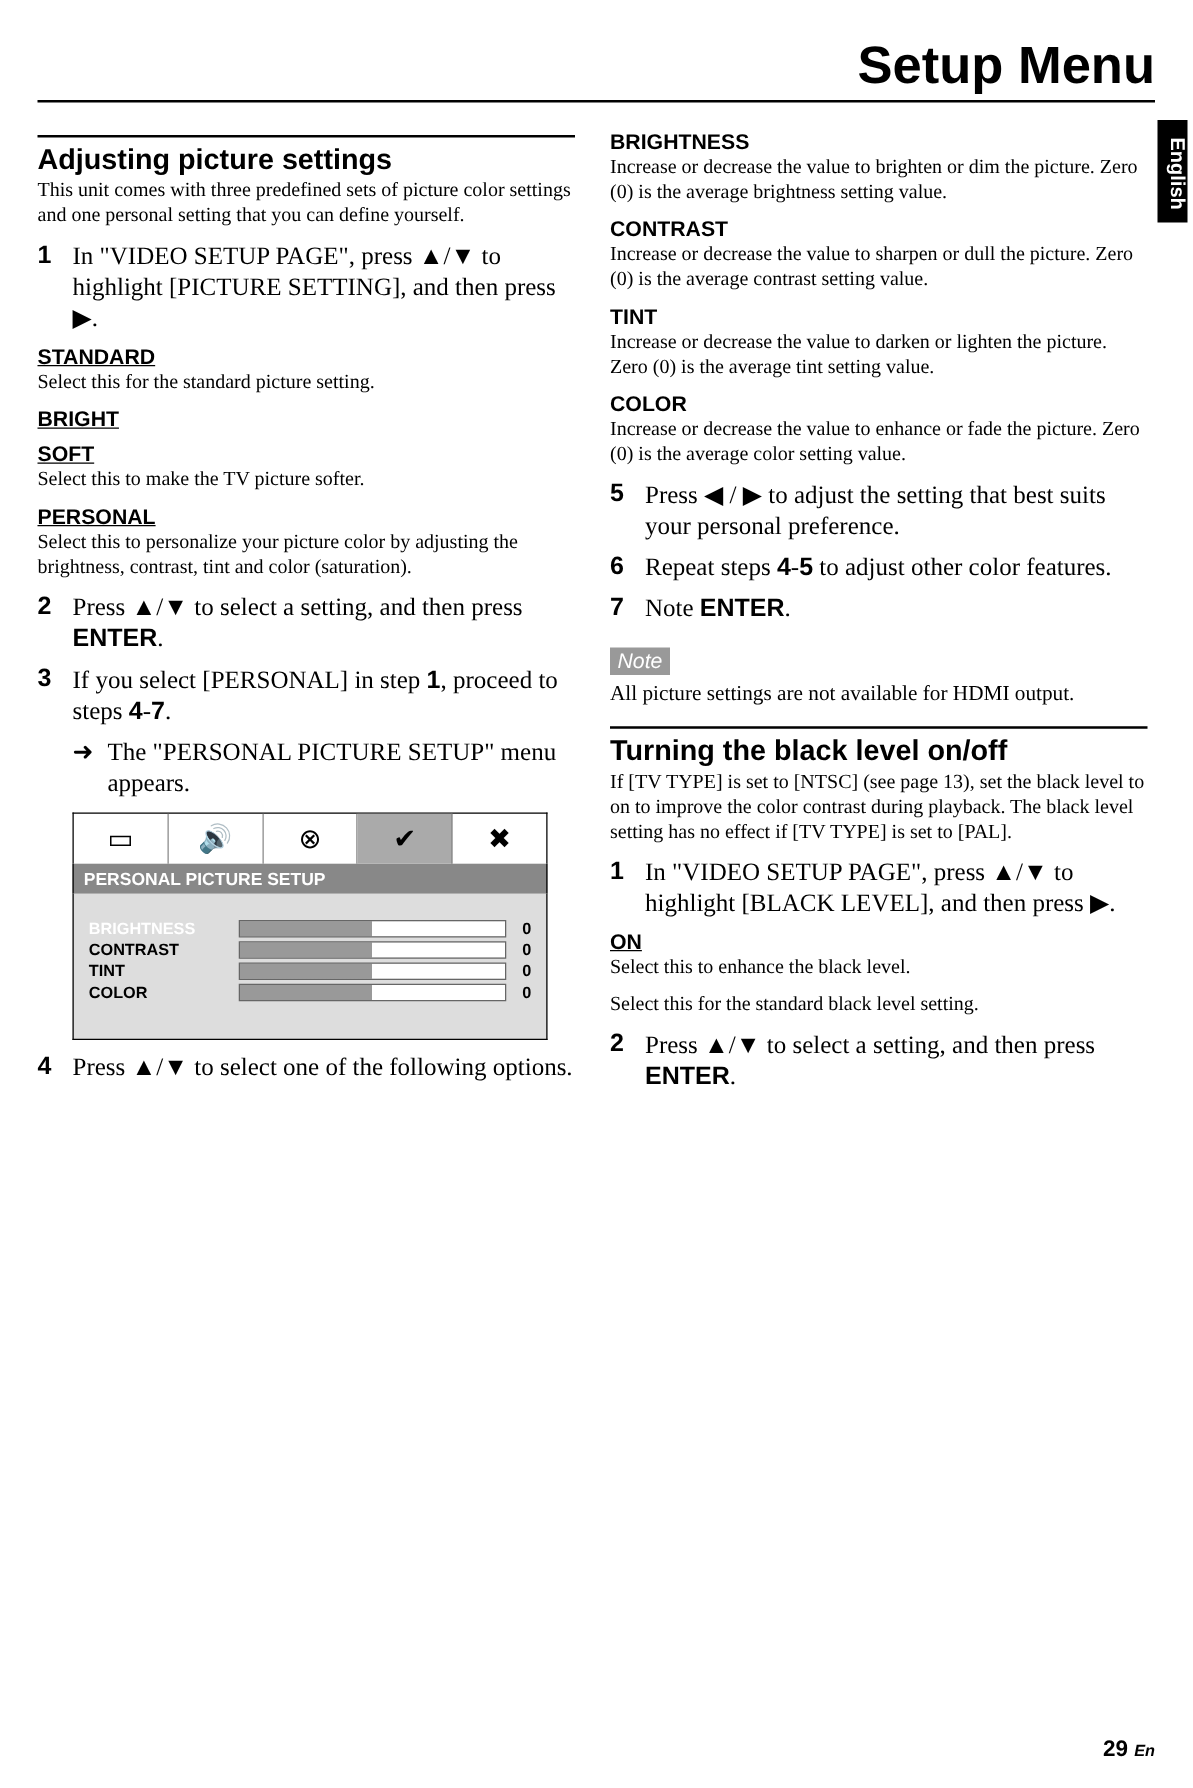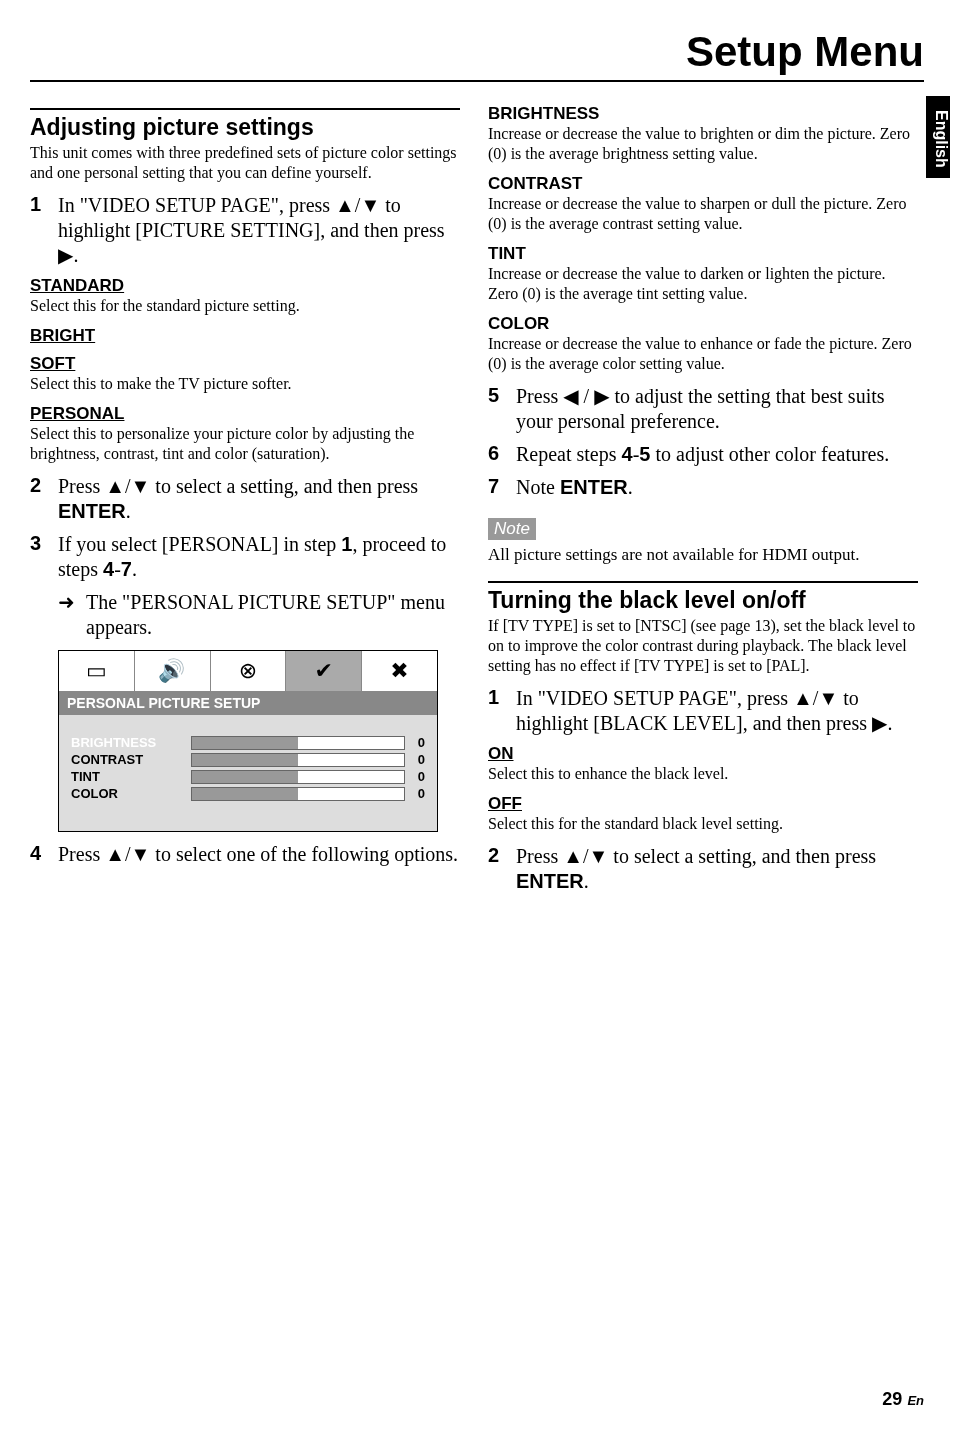--- a/index.html
+++ b/index.html
@@ -329,21 +329,20 @@
     <p class="body-text">If [TV TYPE] is set to [NTSC] (see page 13), set the black level to on to improve the color contrast during playback. The black level setting has no effect if [TV TYPE] is set to [PAL].</p>
 
     <div class="step">
       <div class="step-num">1</div>
       <div class="step-body">In "VIDEO SETUP PAGE", press ▲/▼ to highlight [BLACK LEVEL], and then press ▶.</div>
     </div>
 
     <p class="term">ON</p>
     <p class="body-text">Select this to enhance the black level.</p>
 
-    <p class="term">OFF</p>
     <p class="body-text">Select this for the standard black level setting.</p>
 
     <div class="step">
       <div class="step-num">2</div>
       <div class="step-body">
         <span>Press ▲/▼ to select a setting, and then press </span><span class="bold-sans">ENTER</span><span>.</span>
       </div>
     </div>
   </div>
 

